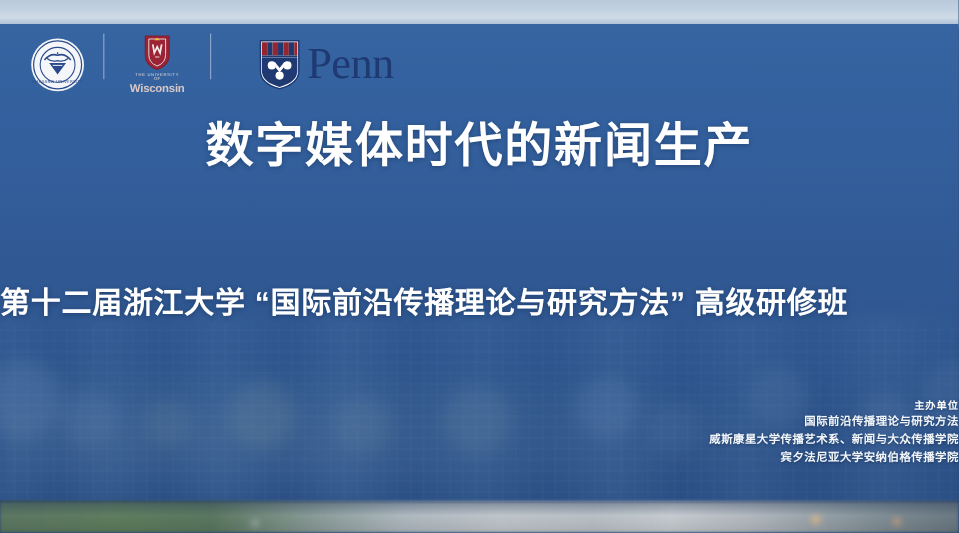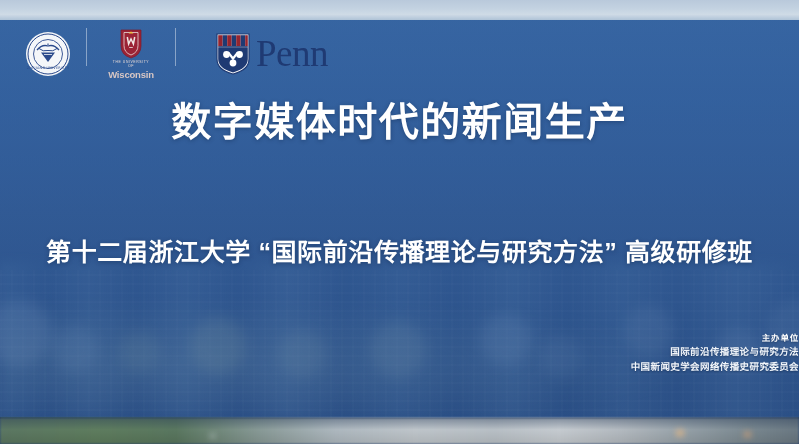--- a/index.html
+++ b/index.html
@@ -205,35 +205,36 @@
     color: #1f3a73;
     letter-spacing: -0.5px;
   }
 
   
   .title-block {
     position: absolute;
     left: 0; right: 0;
     top: 96px;
     text-align: center;
+    font-family: Liberation Serif, serif;
   }
   .title-line {
     color: #ffffff;
     font-size: 40px;
     font-weight: bold;
     letter-spacing: 1.5px;
     line-height: 1.32;
     text-shadow: 0 1px 4px rgba(10,30,60,0.38);
   }
 
   .subtitle {
     position: absolute;
     left: 0; right: 0;
     top: 232px;
-    text-align: center;
+    text-align: left;
     color: #ffffff;
     font-size: 25px;
     font-weight: bold;
     letter-spacing: 0.6px;
     text-shadow: 0 1px 4px rgba(10,30,60,0.4);
   }
 
   .organizers {
     position: absolute;
     left: 0; right: 0;
@@ -354,16 +355,17 @@
 
   <div class="title-block">
     <div class="title-line">数字媒体时代的新闻生产</div>
   </div>
 
   <div class="subtitle">第十二届浙江大学 “国际前沿传播理论与研究方法” 高级研修班</div>
 
   <div class="organizers">
     <div class="org-heading">主办单位</div>
     <div class="org-line">国际前沿传播理论与研究方法</div>
-    <div class="org-line">中国新闻史学会网络传播史研究委员会</div>
+    <div class="org-line">威斯康星大学传播艺术系、新闻与大众传播学院</div>
+    <div class="org-line">宾夕法尼亚大学安纳伯格传播学院</div>
   </div>
 
 </div>
 
 </body></html>

